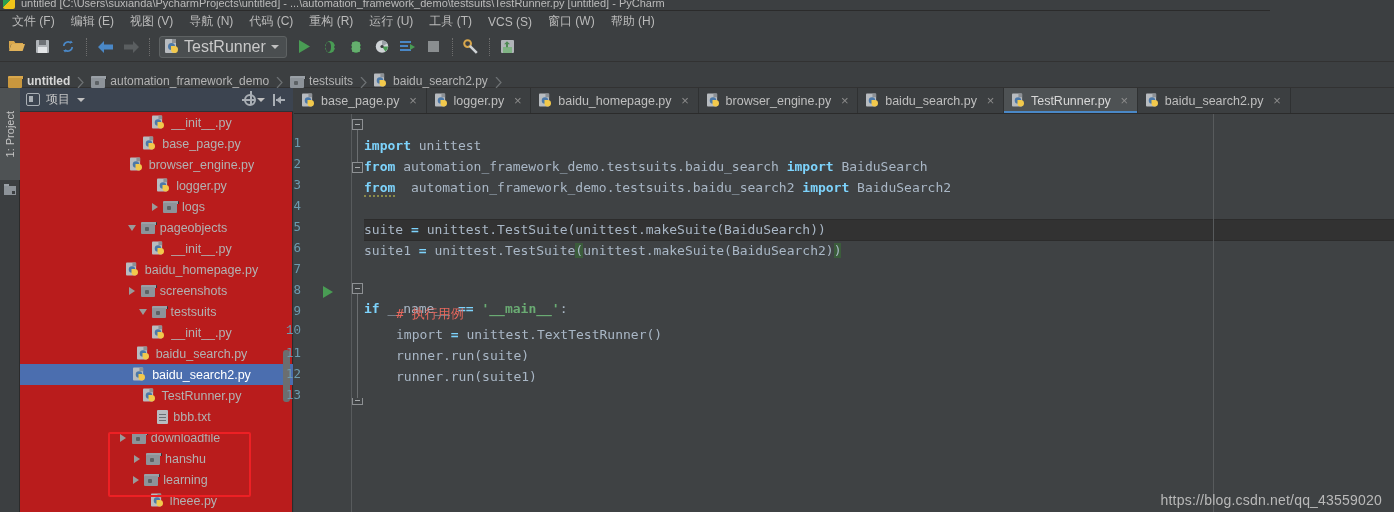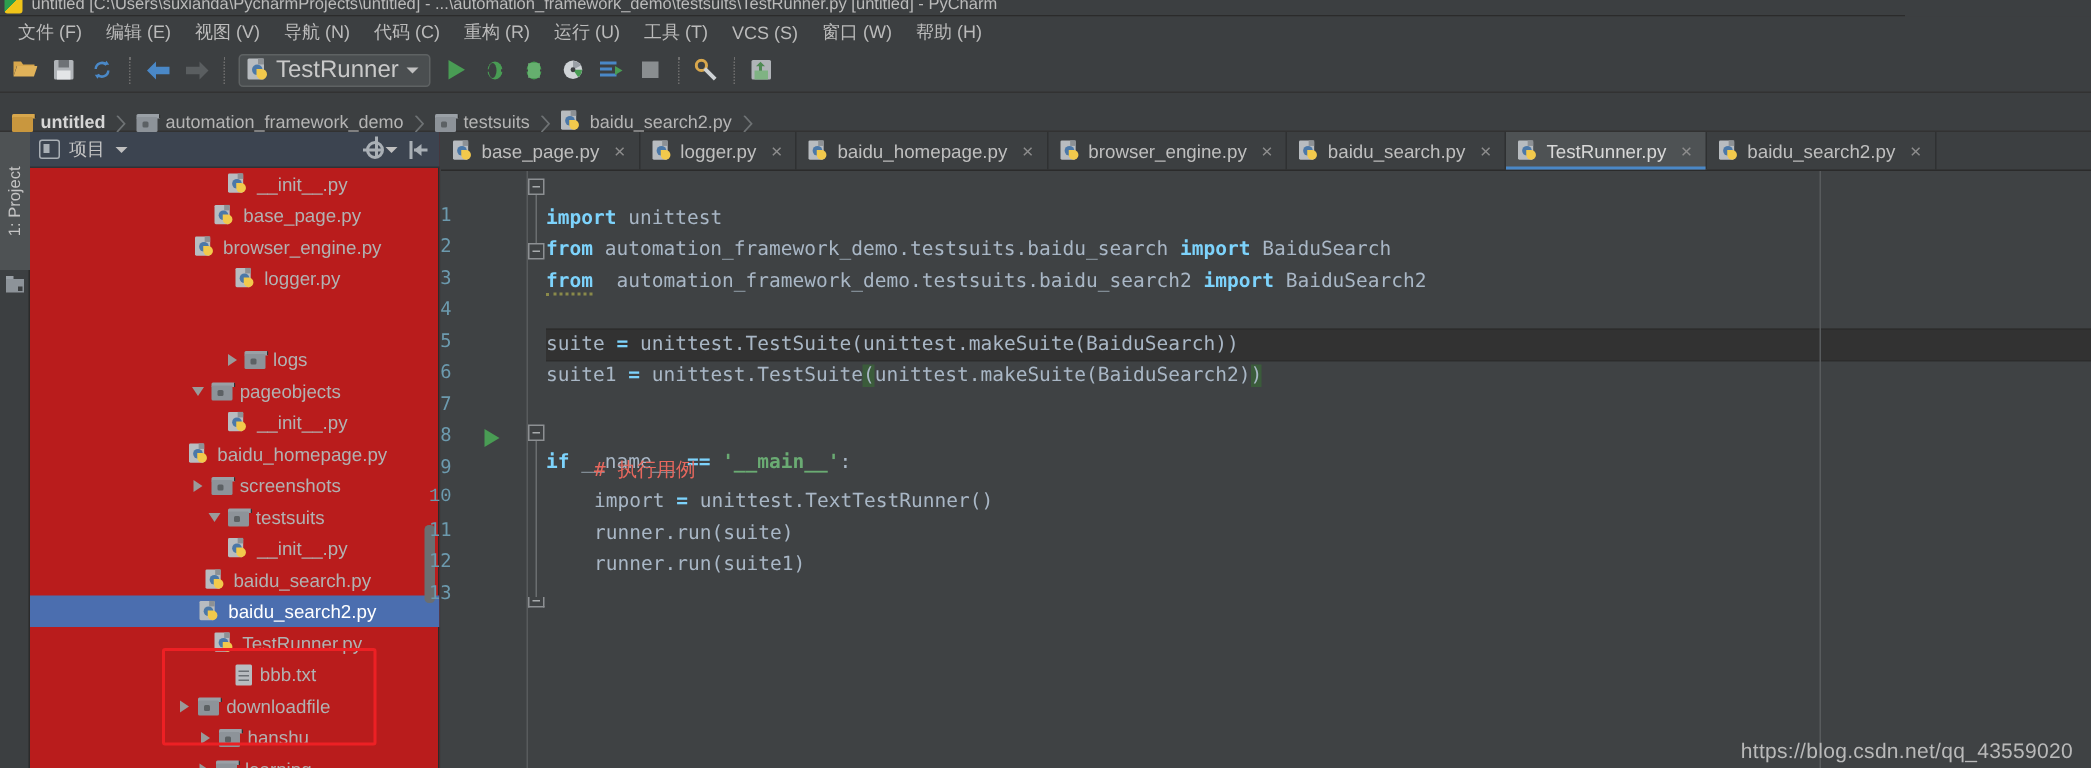--- a/index.html
+++ b/index.html
@@ -584,21 +584,21 @@
         <div class="tree-row" style="padding-left: 56px;">
           <span class="tw"></span>
           <span class="pyicon sm ic-gap">
             <span class="sheet"></span>
             <span class="fold"></span>
             <span class="snake-b"></span>
             <span class="snake-y"></span>
           </span>
           <span class="tree-label">logger.py</span>
         </div>
-        <div class="tree-row" style="padding-left: 40px; margin-top: 33px;">
+        <div class="tree-row" style="padding-left: 40px;">
           <span class="tw">
             <span class="tw-right"></span>
           </span>
           <span class="foldericon ic-gap">
             <span class="tab"></span>
             <span class="body"></span>
             <span class="dot"></span>
           </span>
           <span class="tree-label">logs</span>
         </div>

